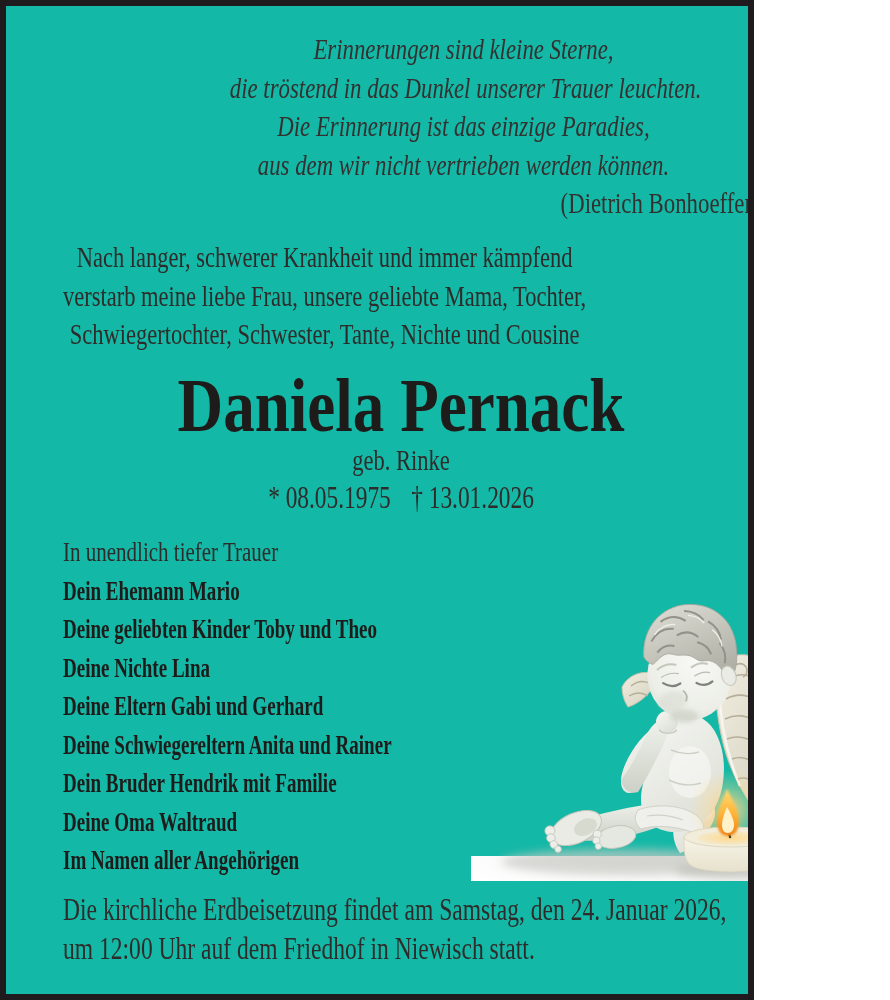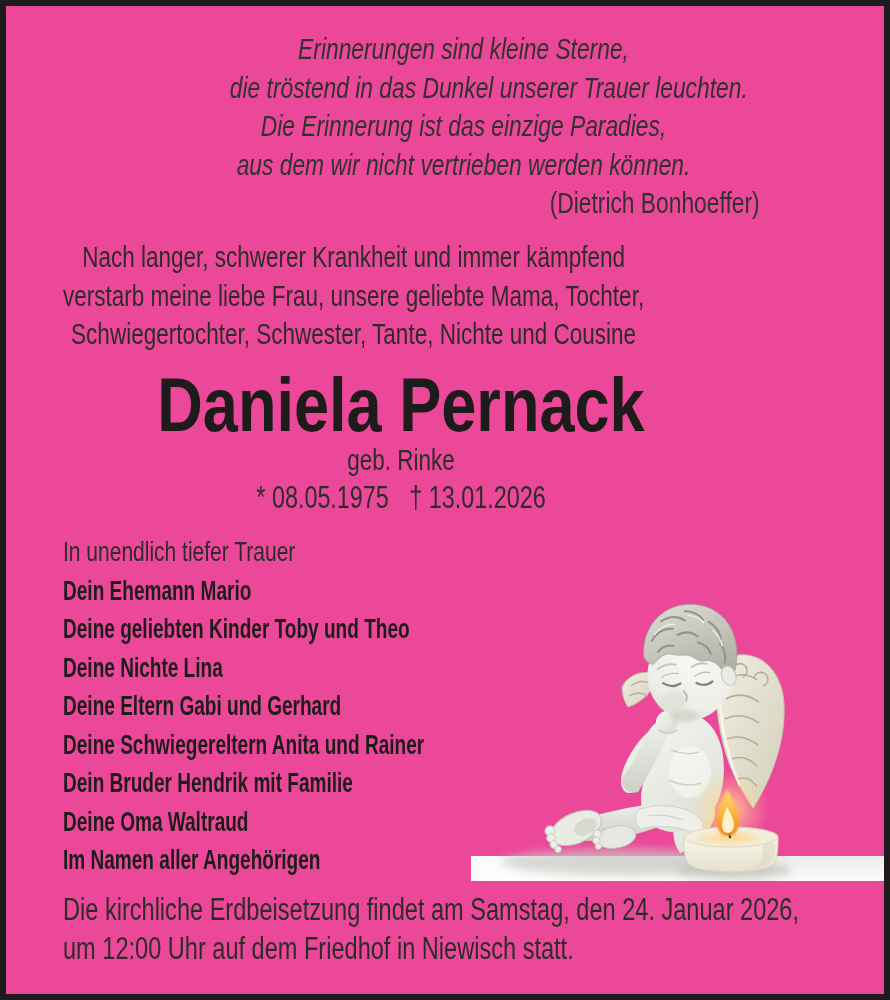--- a/index.html
+++ b/index.html
@@ -1,23 +1,23 @@
 <!DOCTYPE html>
 <html><head>
 <meta charset="utf-8">
 <style>
   html,body{margin:0;padding:0;background:#ffffff;}
   .page{
     position:relative;
-    width:890px;height:1000px;
+    width:754px;height:1000px;
     box-sizing:border-box;
-    background:#ec4899;
+    background:#14b8a6;
     border:6px solid #1f1a1d;
     overflow:hidden;
-    font-family:Liberation Sans, sans-serif;
+    font-family:Liberation Serif, serif;
     color:#312f2c;
   }
   .line{white-space:nowrap;}
   
   .quote{position:absolute;top:24px;left:150px;width:615px;text-align:center;
          font-size:30px;line-height:38.5px;font-style:italic;color:#333130;}
   .quote .line{transform:scaleX(.76);transform-origin:50% 50%;}
   .quote .attribution{font-style:normal;text-align:right;padding-right:15px;
          transform:scaleX(.76);transform-origin:100% 50%;white-space:nowrap;}
   

